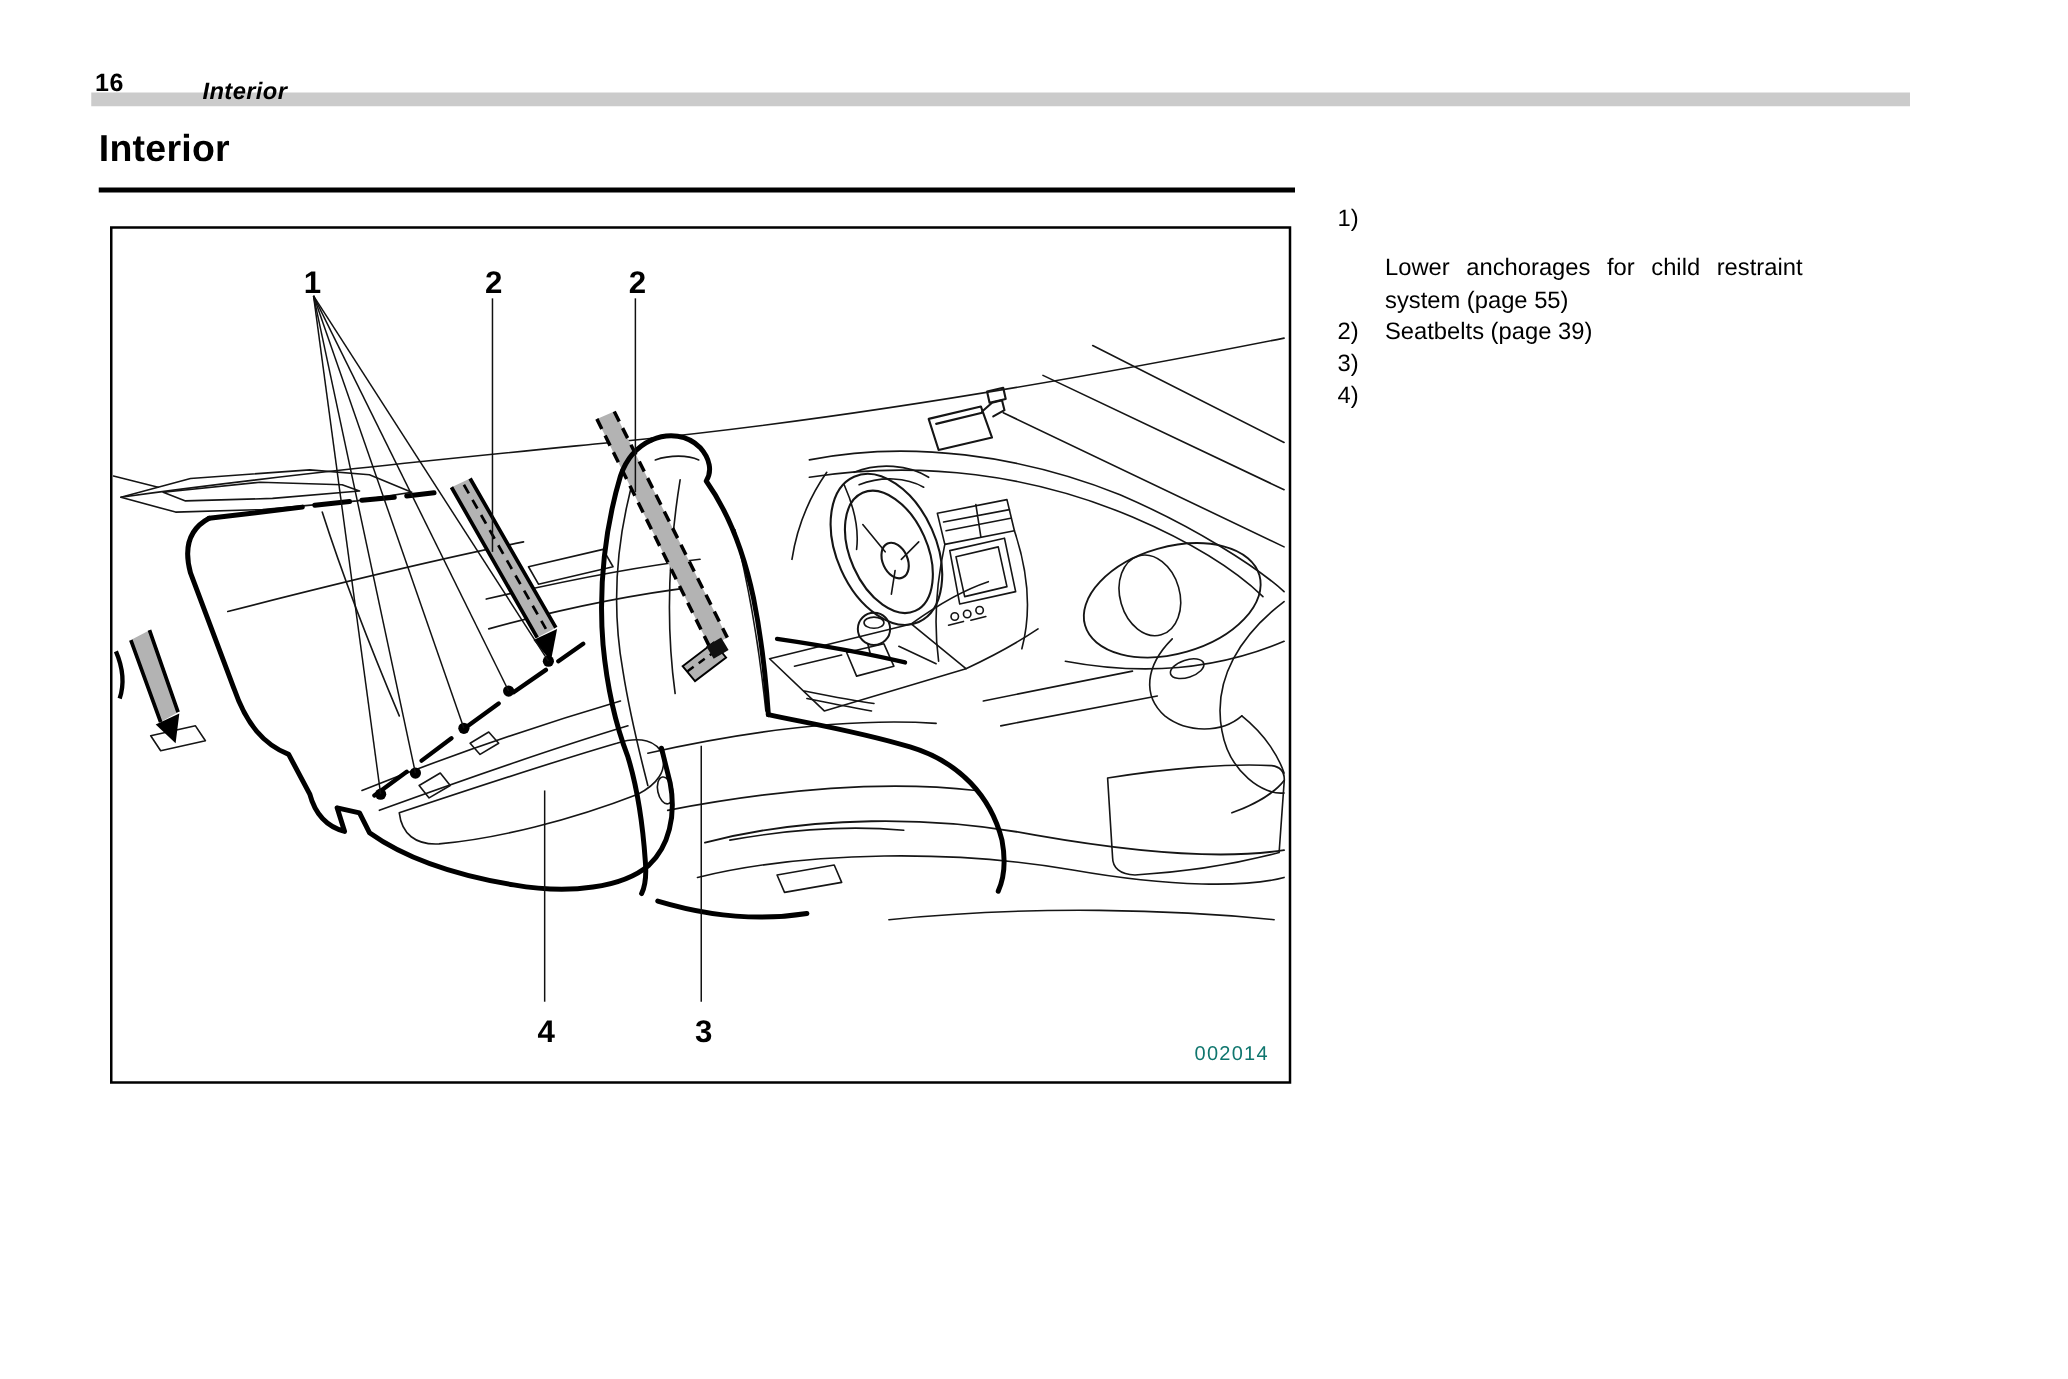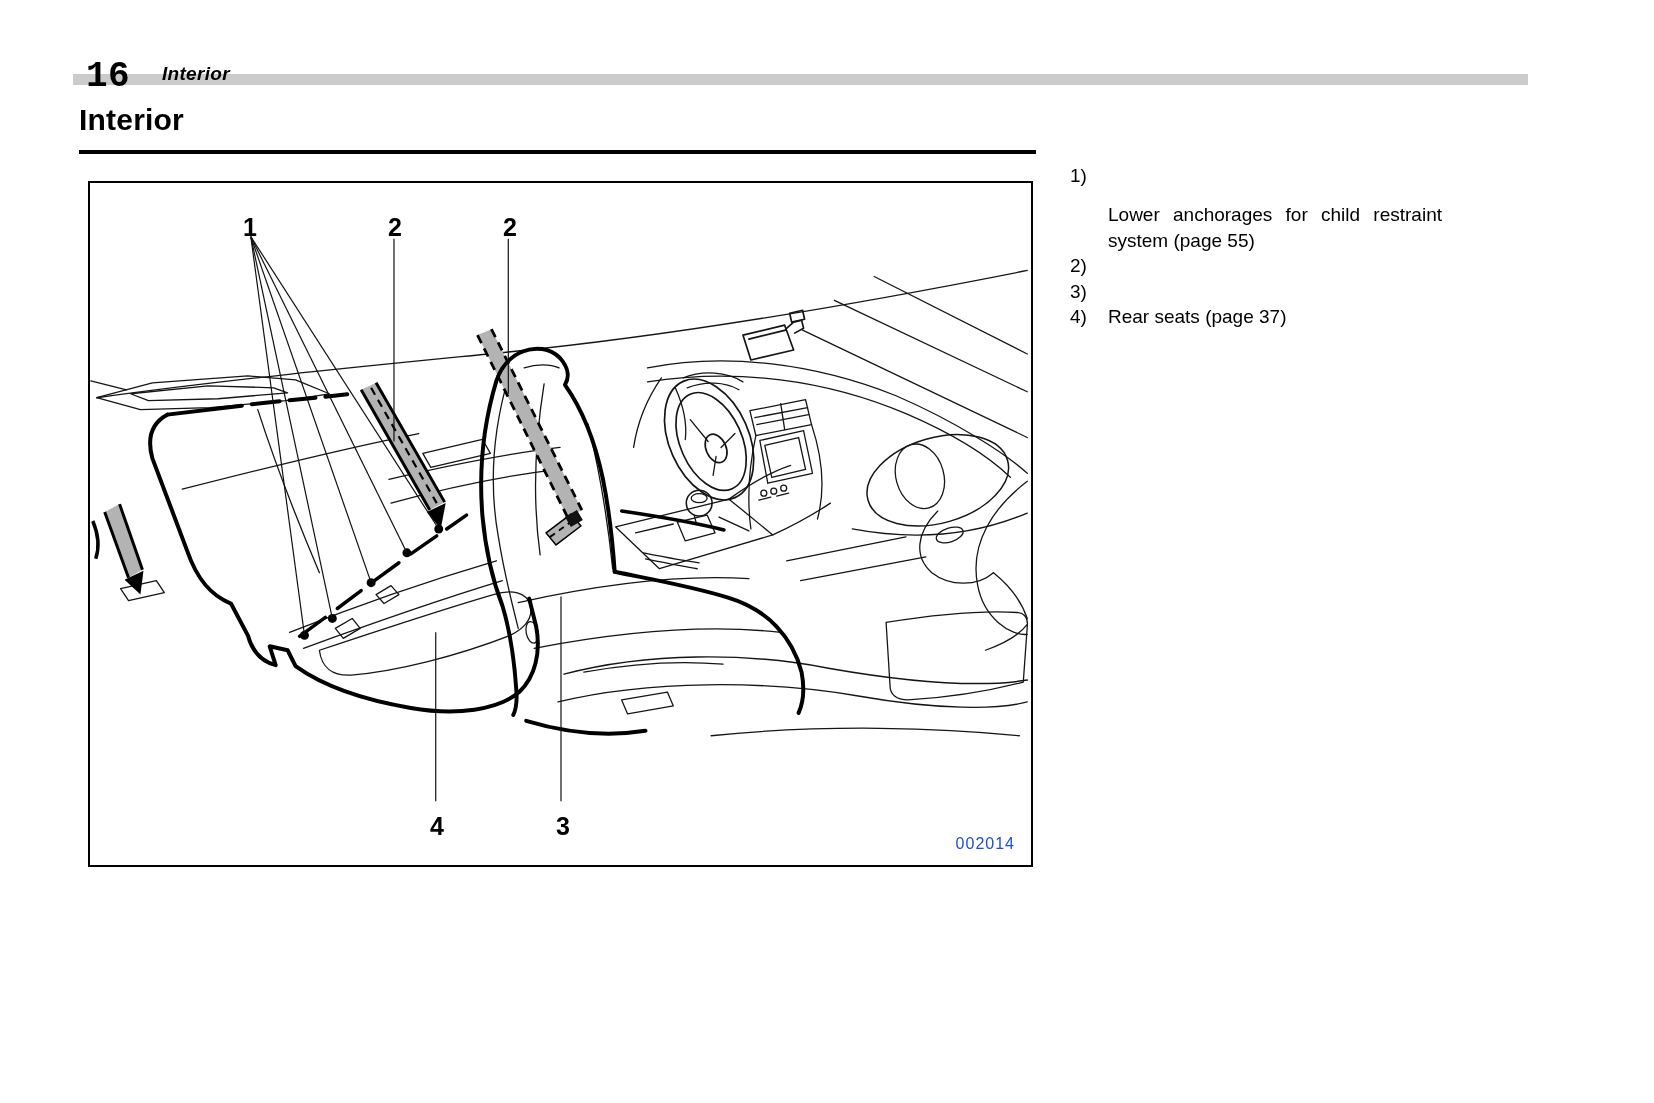--- a/index.html
+++ b/index.html
@@ -3,35 +3,35 @@
 <meta charset="utf-8">
 <style>
   html,body{margin:0;padding:0;}
   body{
     width:1654px;height:1103px;position:relative;background:#ffffff;
     font-family:"Liberation Sans", sans-serif;color:#000;overflow:hidden;
     -webkit-font-smoothing:antialiased;
   }
   
   .header-bar{position:absolute;left:73px;top:74px;width:1455px;height:11px;background:#cbcbcb;}
-  .page-number{position:absolute;left:86px;top:56px;font-size:36px;font-weight:bold;letter-spacing:0.5px;font-family:Liberation Mono, monospace;}
+  .page-number{position:absolute;left:76px;top:56px;font-size:20px;font-weight:bold;letter-spacing:0.5px;}
   .running-header{position:absolute;left:162px;top:63px;font-size:19px;font-weight:bold;font-style:italic;letter-spacing:0.3px;}
   
   .section-title{position:absolute;left:79px;top:103px;font-size:30px;font-weight:bold;letter-spacing:0.2px;}
   .title-rule{position:absolute;left:79px;top:150px;width:957px;height:4px;background:#000;}
   
   .figure-box{position:absolute;left:88px;top:181px;width:945px;height:686px;border:2px solid #000;box-sizing:border-box;background:#fff;}
   .figure-box svg{position:absolute;left:0;top:0;width:941px;height:682px;}
   .callout{position:absolute;font-size:25px;font-weight:bold;transform:translate(-50%,-50%);line-height:1;}
   .c1{left:160px;top:44px;}
   .c2a{left:305px;top:44px;}
   .c2b{left:420px;top:44px;}
   .c4{left:347px;top:643px;}
   .c3{left:473px;top:643px;}
-  .figure-code{position:absolute;right:16px;bottom:12px;font-size:16px;color:#1d4ed8;letter-spacing:1px;}
+  .figure-code{position:absolute;right:16px;bottom:12px;font-size:16px;color:#0f766e;letter-spacing:1px;}
   
   .legend{position:absolute;left:1070px;top:163px;width:376px;font-size:19px;line-height:25.5px;}
   .legend-item{display:flex;}
   .legend-num{width:38px;flex:0 0 38px;}
   .legend-text{width:334px;}
   .legend-item.justify .legend-text{text-align:justify;margin-top:39px;}
 </style>
 </head>
 <body>
 
@@ -204,21 +204,21 @@
   <div class="figure-code">002014</div>
 </div>
 
 <div class="legend">
   <div class="legend-item justify">
     <span class="legend-num">1)</span>
     <span class="legend-text">Lower anchorages for child restraint system (page 55)</span>
   </div>
   <div class="legend-item">
     <span class="legend-num">2)</span>
+    <span class="legend-text">Seatbelts (page 39)</span>
   </div>
   <div class="legend-item">
     <span class="legend-num">3)</span>
   </div>
   <div class="legend-item">
     <span class="legend-num">4)</span>
-    <span class="legend-text">Rear seats (page 37)</span>
   </div>
 </div>
 
 </body></html>

